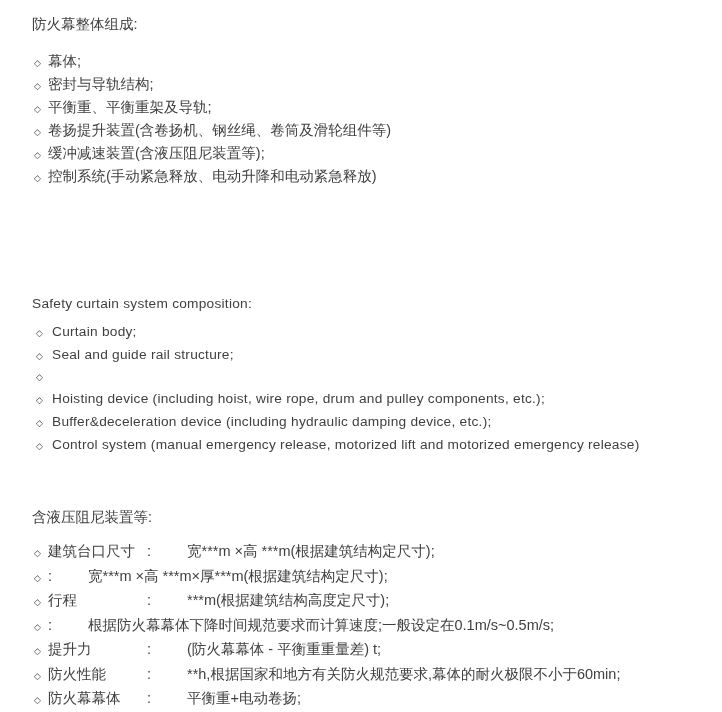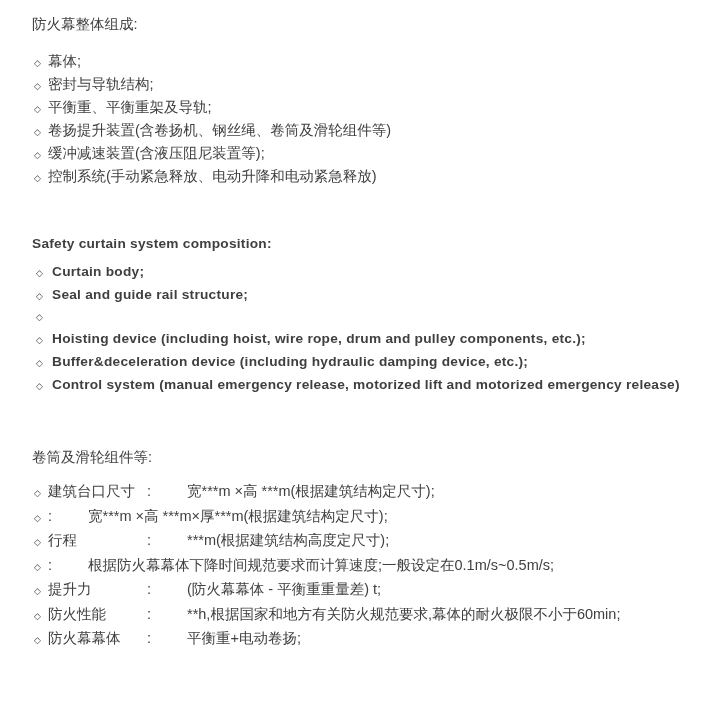--- a/index.html
+++ b/index.html
@@ -46,21 +46,21 @@
   .sec1 .li {
     display: flex;
     align-items: baseline;
     padding-left: 2px;
     font-size: 14.5px;
     line-height: 21px;
     white-space: nowrap;
   }
 
   
-  .sec2 { margin-top: 44px; font-weight: bold; }
+  .sec2 { margin-top: 104px; }
   .sec2 .list { margin-top: 7px; }
   .sec2 .li {
     display: flex;
     align-items: baseline;
     padding-left: 4px;
     font-size: 13.7px;
     line-height: 21px;
     letter-spacing: 0.25px;
     white-space: nowrap;
   }
@@ -139,21 +139,21 @@
         <span>Buffer&amp;deceleration device (including hydraulic damping device, etc.);</span>
       </div>
       <div class="li">
         <span class="bullet">◇</span>
         <span>Control system (manual emergency release, motorized lift and motorized emergency release)</span>
       </div>
     </div>
   </section>
 
   <section class="sec3">
-    <div class="sec-title">卷筒及滑轮组件等:</div>
+    <div class="sec-title">含液压阻尼装置等:</div>
     <div class="list">
       <div class="spec-row">
         <span class="bullet">◇</span>
         <span class="spec-label">建筑台口尺寸</span>
         <span class="spec-colon">:</span>
         <span class="spec-value">宽***m ×高 ***m(根据建筑结构定尺寸);</span>
       </div>
       <div class="spec-row">
         <span class="bullet">◇</span>
         <span class="spec-colon">:</span>

